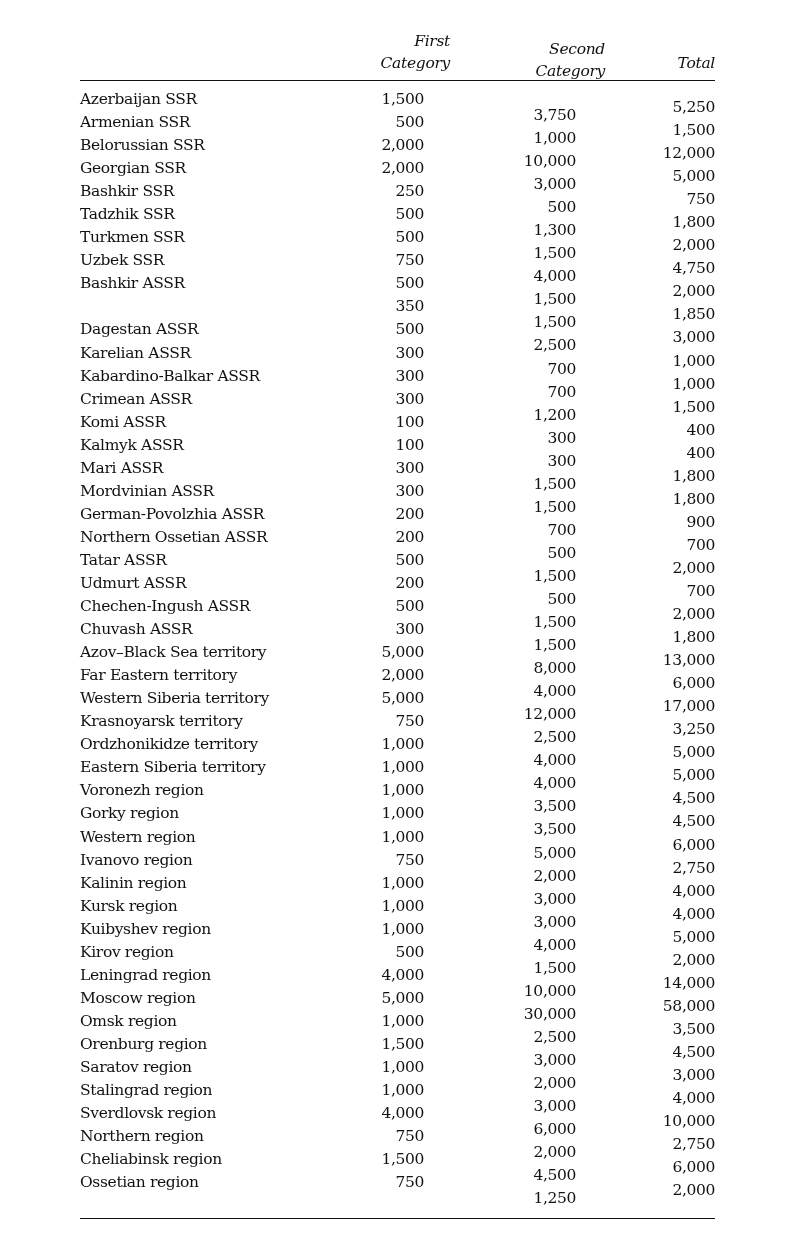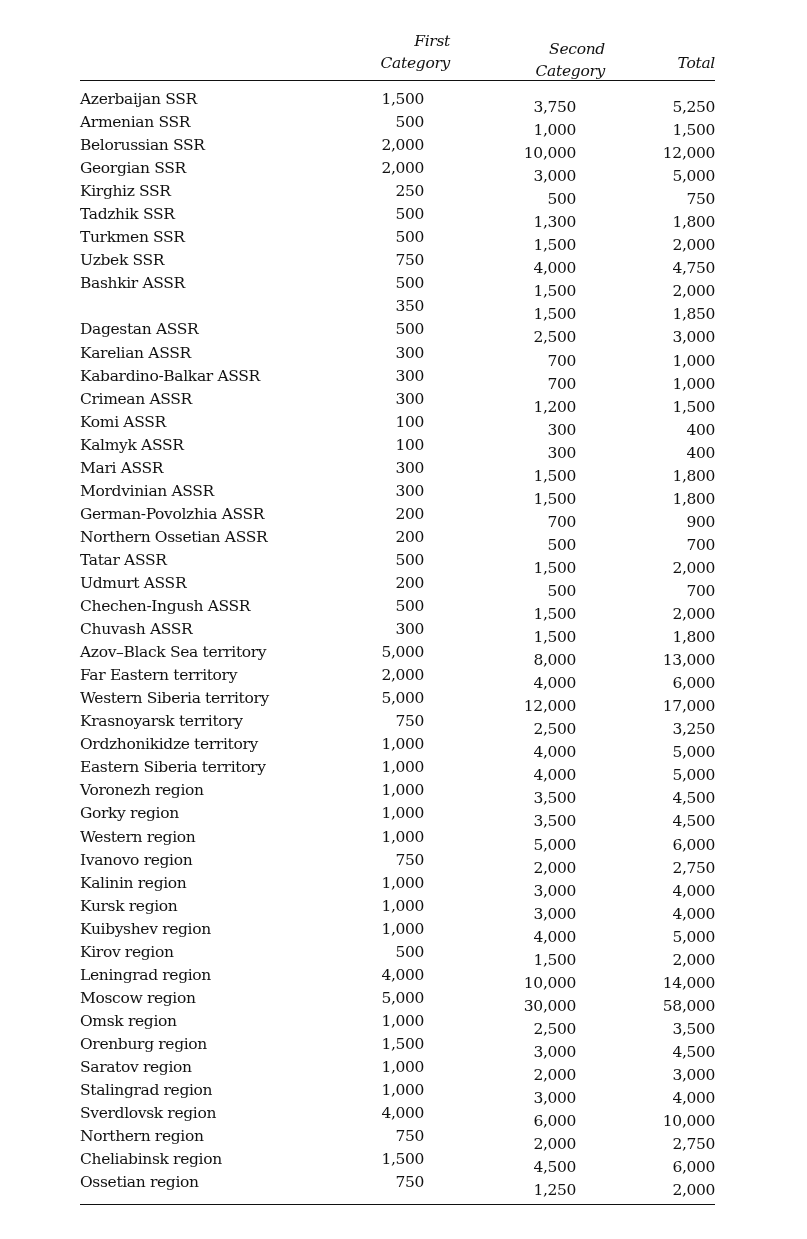--- a/index.html
+++ b/index.html
@@ -34,21 +34,21 @@
       text-align: right;
       letter-spacing: -0.3px;
     }
     .hcell span { display: block; }
     .h-first { left: 270px; width: 100px; top: 0; }
     .h-second { left: 415px; width: 110px; top: 8px; }
     .h-total { right: 0; width: 80px; top: 22px; text-align: right; }
     .body {
       padding-top: 7px;
       border-bottom: 1.5px solid #111111;
-      padding-bottom: 10px;
+      padding-bottom: 24px;
     }
     .row {
       position: relative;
       height: 23.05px;
       font-size: 15.5px;
       line-height: 23px;
       letter-spacing: -0.35px;
     }
     .c-name {
       position: absolute;
@@ -58,21 +58,21 @@
     }
     .c-first {
       position: absolute;
       right: 291px;
       top: 0;
       text-align: right;
     }
     .c-second {
       position: absolute;
       right: 139px;
-      top: 8px;
+      top: 16px;
       text-align: right;
     }
     .c-total {
       position: absolute;
       right: 0;
       top: 8px;
       text-align: right;
     }
   </style>
 </head>
@@ -111,21 +111,21 @@
         <span class="c-second">10,000</span>
         <span class="c-total">12,000</span>
       </div>
       <div class="row">
         <span class="c-name">Georgian SSR</span>
         <span class="c-first">2,000</span>
         <span class="c-second">3,000</span>
         <span class="c-total">5,000</span>
       </div>
       <div class="row">
-        <span class="c-name">Kirghiz SSR</span>
+        <span class="c-name">Bashkir SSR</span>
         <span class="c-first">250</span>
         <span class="c-second">500</span>
         <span class="c-total">750</span>
       </div>
       <div class="row">
         <span class="c-name">Tadzhik SSR</span>
         <span class="c-first">500</span>
         <span class="c-second">1,300</span>
         <span class="c-total">1,800</span>
       </div>

